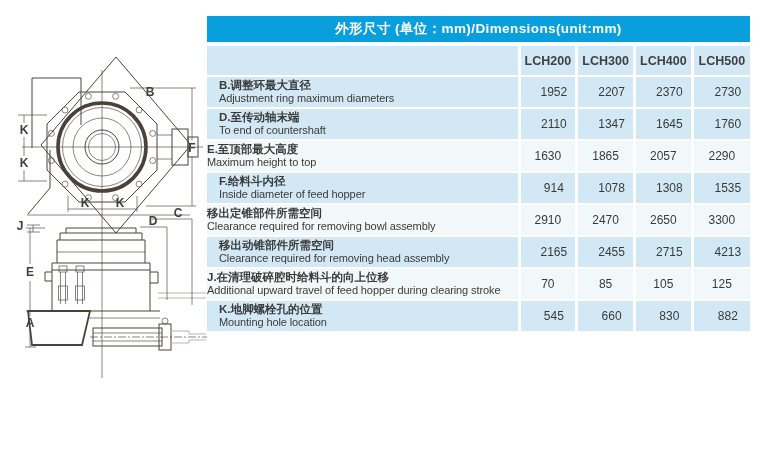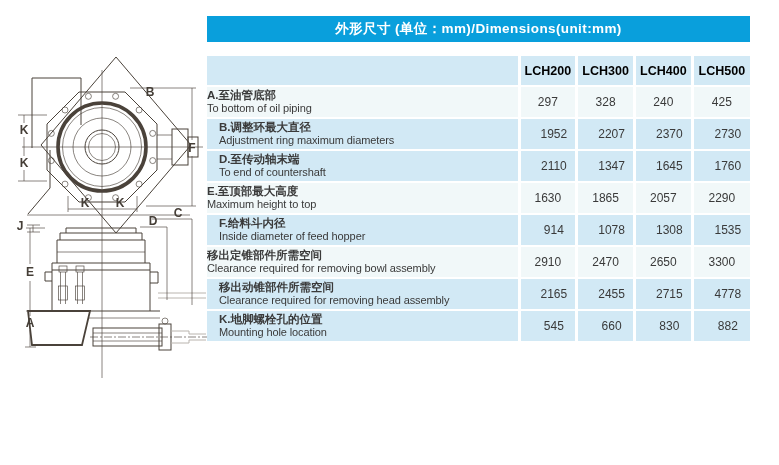--- a/index.html
+++ b/index.html
@@ -6,35 +6,35 @@
   body{
     width:779px;height:465px;position:relative;background:#ffffff;
     font-family:"Liberation Sans","DejaVu Sans",sans-serif;
     color:#3a3a3a;overflow:hidden;
   }
   .drawing{position:absolute;left:0;top:0;width:210px;height:465px;}
   .panel{position:absolute;left:207px;top:16px;width:543px;}
   .title-bar{
     background:#099fdc;color:#ffffff;font-weight:bold;font-size:13.5px;
     height:26px;line-height:26px;text-align:center;letter-spacing:.4px;
-    margin-bottom:14px;
+    margin-bottom:4px;
   }
   table.dims{
     width:100%;border-collapse:collapse;table-layout:fixed;
   }
   table.dims col.c-label{width:312px;}
   table.dims th,table.dims td{
     border-right:3px solid #ffffff;border-bottom:2px solid #ffffff;
     padding:0;vertical-align:middle;
   }
   table.dims th:last-child,table.dims td:last-child{border-right:none;}
   table.dims tr:last-child td{border-bottom:none;}
   th.colhead{
     background:#d2e9f5;height:29px;font-size:12.5px;font-weight:bold;
-    text-align:center;color:#000000;
+    text-align:center;color:#404040;
   }
   tr.r-light td{background:#f1f8f9;}
   tr.r-blue td{background:#d2e9f5;padding-left:12px;}
   td.label{
     height:30px;text-align:left;padding:1px 2px 1px 4px;overflow:hidden;
   }
   td.label .zh{font-weight:bold;font-size:11.5px;line-height:13px;white-space:nowrap;}
   td.label .en{font-size:11px;line-height:13px;white-space:nowrap;letter-spacing:-0.1px;}
   td.num{font-size:12px;text-align:center;}
   
@@ -191,30 +191,20 @@
     </colgroup>
     <tbody>
       <tr>
         <th class="colhead"></th>
         <th class="colhead">LCH200</th>
         <th class="colhead">LCH300</th>
         <th class="colhead">LCH400</th>
         <th class="colhead">LCH500</th>
       </tr>
 
-      <tr class="r-light">
-        <td class="label">
-          <div class="zh">A.至油管底部</div>
-          <div class="en">To bottom of oil piping</div>
-        </td>
-        <td class="num">297</td>
-        <td class="num">328</td>
-        <td class="num">240</td>
-        <td class="num">425</td>
-      </tr>
 
       <tr class="r-blue">
         <td class="label">
           <div class="zh">B.调整环最大直径</div>
           <div class="en">Adjustment ring maximum diameters</div>
         </td>
         <td class="num">1952</td>
         <td class="num">2207</td>
         <td class="num">2370</td>
         <td class="num">2730</td>
@@ -266,23 +256,33 @@
       </tr>
 
       <tr class="r-blue">
         <td class="label">
           <div class="zh">移出动锥部件所需空间</div>
           <div class="en">Clearance required for removing head assembly</div>
         </td>
         <td class="num">2165</td>
         <td class="num">2455</td>
         <td class="num">2715</td>
-        <td class="num">4778</td>
-      </tr>
-
+        <td class="num">4213</td>
+      </tr>
+
+      <tr class="r-light">
+        <td class="label">
+          <div class="zh">J.在清理破碎腔时给料斗的向上位移</div>
+          <div class="en">Additional upward travel of feed hopper during clearing stroke</div>
+        </td>
+        <td class="num">70</td>
+        <td class="num">85</td>
+        <td class="num">105</td>
+        <td class="num">125</td>
+      </tr>
 
       <tr class="r-blue">
         <td class="label">
           <div class="zh">K.地脚螺栓孔的位置</div>
           <div class="en">Mounting hole location</div>
         </td>
         <td class="num">545</td>
         <td class="num">660</td>
         <td class="num">830</td>
         <td class="num">882</td>

